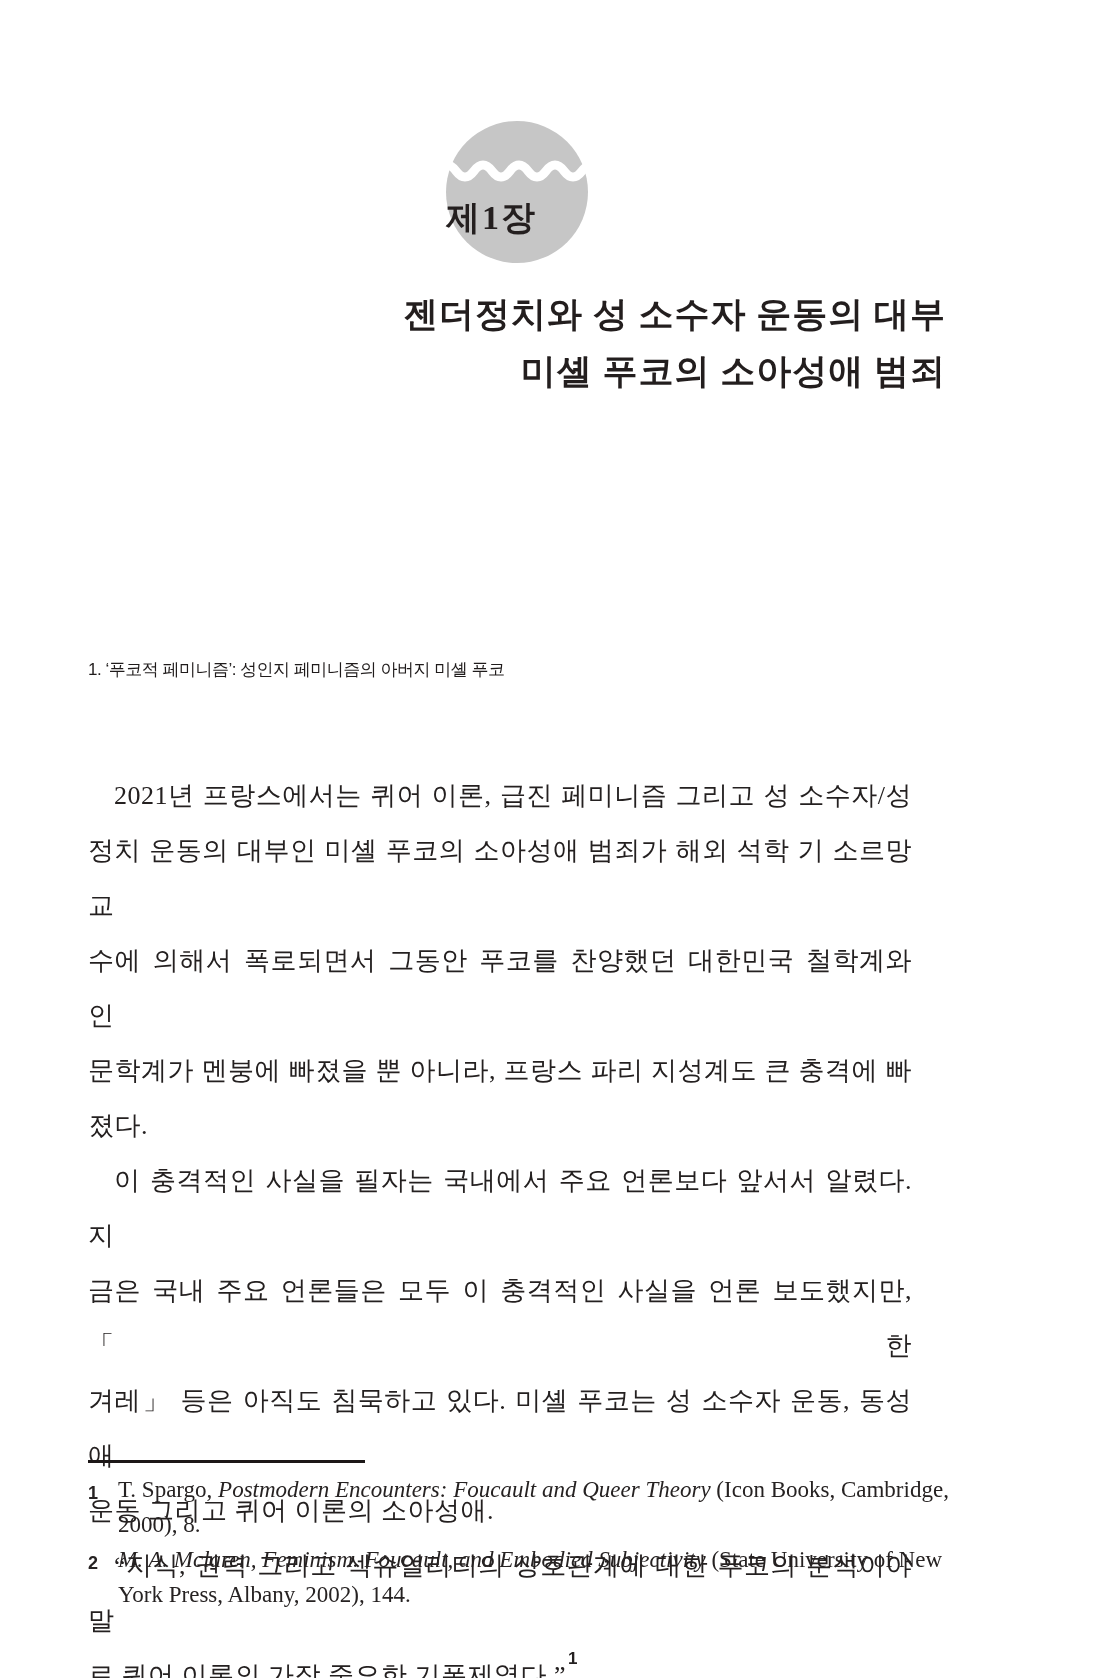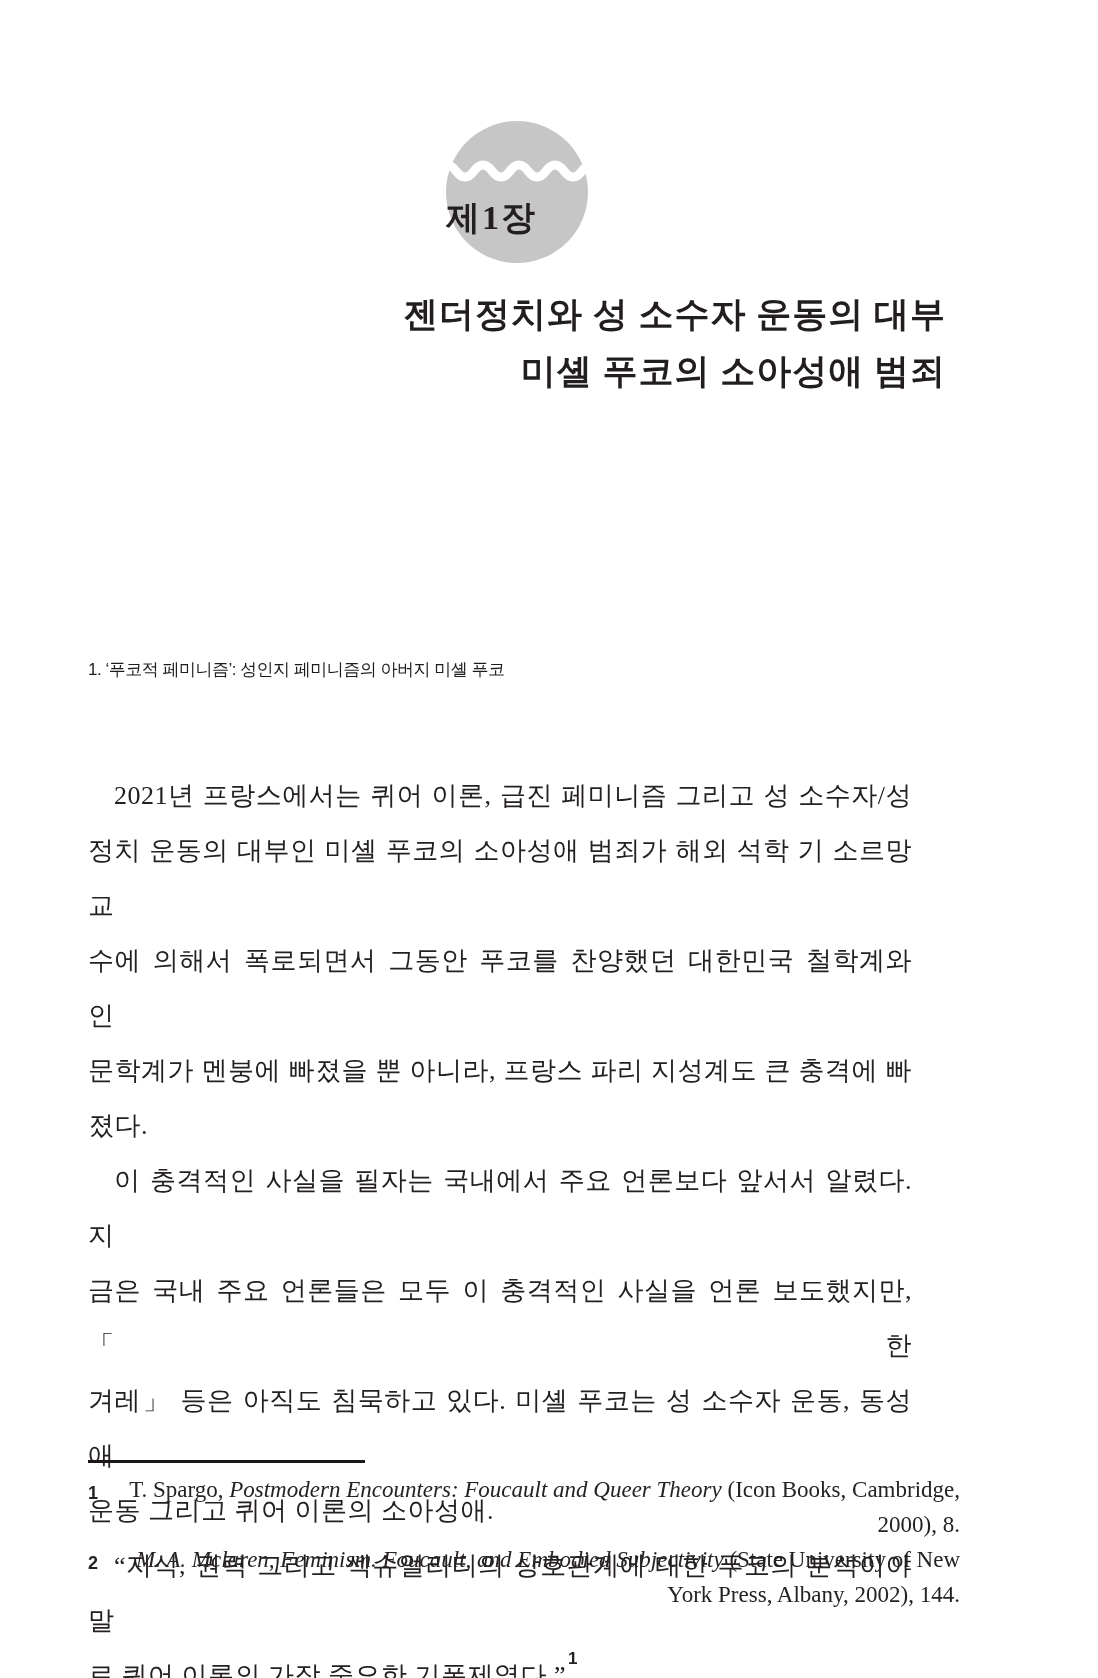--- a/index.html
+++ b/index.html
@@ -66,21 +66,21 @@
     font-size: 23px; line-height: 35px;
     color: #262222;
   }
   .footnote { display: flex; align-items: flex-start; }
   .fn-num {
     flex: 0 0 30px; width: 30px;
     font-family: "Liberation Sans", "DejaVu Sans", sans-serif;
     font-weight: 700; font-size: 18px;
     padding-top: 4px;
   }
-  .fn-body { flex: 1; text-align: right; }
+  .fn-body { flex: 1; }
   .fn-line em { font-style: italic; }
 </style>
 </head>
 <body>
 
 <div class="page">
 
   <div class="badge">
     <svg width="142" height="142" viewBox="0 0 142 142">
       <circle cx="71" cy="71" r="71" fill="#c6c6c6"></circle>

